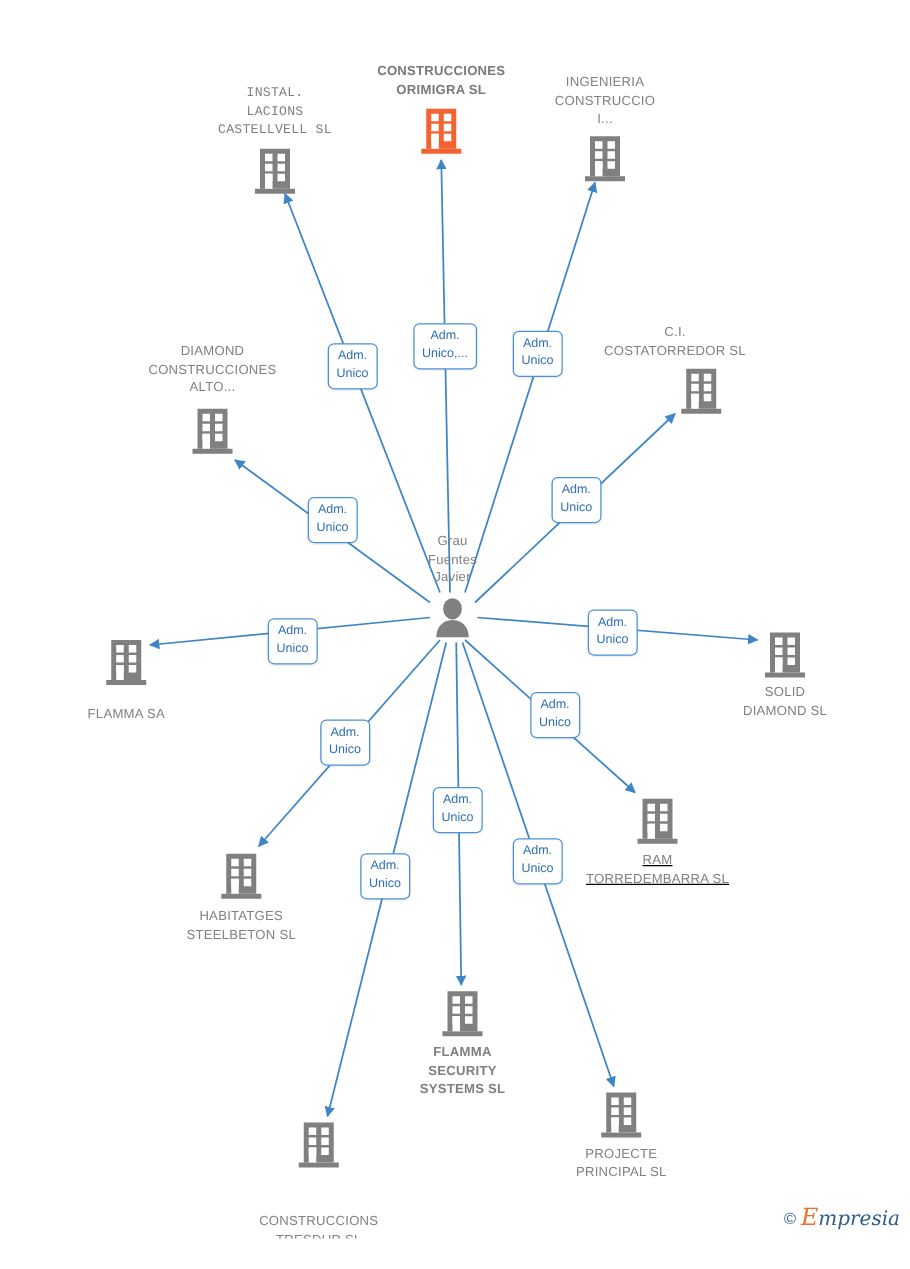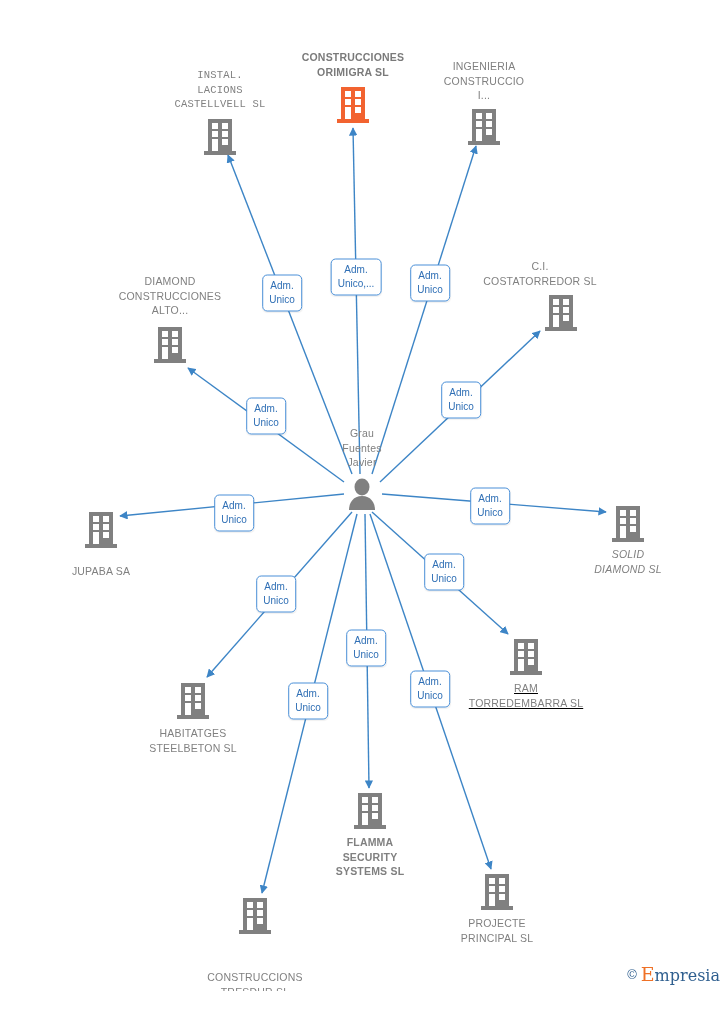--- a/index.html
+++ b/index.html
@@ -69,20 +69,21 @@
     gap: 4px;
     font-size: 15px;
     color: #2f5f8f;
   }
   #watermark .c-mark {
     font-size: 13px;
     color: #2f5f8f;
   }
   #watermark .brand {
     font-family: "DejaVu Serif", serif;
+    font-style: italic;
     font-size: 16px;
     color: #2f5f8f;
   }
   #watermark .brand .cap {
     color: #ef7126;
     font-size: 19px;
   }
 </style>
 </head>
 <body>
@@ -184,34 +185,34 @@
           <rect x="1" y="33" width="32" height="4" fill="#808080"></rect>
           <rect x="9" y="5" width="6" height="6" fill="#ffffff"></rect>
           <rect x="19" y="5" width="6" height="6" fill="#ffffff"></rect>
           <rect x="9" y="13" width="6" height="6" fill="#ffffff"></rect>
           <rect x="19" y="13" width="6" height="6" fill="#ffffff"></rect>
           <rect x="9" y="21" width="6" height="6" fill="#ffffff"></rect>
           <rect x="19" y="21" width="6" height="6" fill="#ffffff"></rect>
           <rect x="9" y="21" width="6" height="12" fill="#ffffff"></rect>
         </svg></div>
       <div class="node" style="left: 101px; top: 564px;">
-        <div class="label">JUPABA SA</div>
+        <div class="label">FLAMMA SA</div>
       </div>
       <div class="icon-wrap" style="position: absolute; left: 84px; top: 511px;"><svg width="34" height="38" viewBox="0 0 34 38">
           <rect x="5" y="1" width="24" height="32" fill="#808080"></rect>
           <rect x="1" y="33" width="32" height="4" fill="#808080"></rect>
           <rect x="9" y="5" width="6" height="6" fill="#ffffff"></rect>
           <rect x="19" y="5" width="6" height="6" fill="#ffffff"></rect>
           <rect x="9" y="13" width="6" height="6" fill="#ffffff"></rect>
           <rect x="19" y="13" width="6" height="6" fill="#ffffff"></rect>
           <rect x="9" y="21" width="6" height="6" fill="#ffffff"></rect>
           <rect x="19" y="21" width="6" height="6" fill="#ffffff"></rect>
           <rect x="9" y="21" width="6" height="12" fill="#ffffff"></rect>
         </svg></div>
-      <div class="node" style="left: 628px; top: 547px; font-style: italic;">
+      <div class="node" style="left: 628px; top: 547px;">
         <div class="label">SOLID
 DIAMOND SL</div>
       </div>
       <div class="icon-wrap" style="position: absolute; left: 611px; top: 505px;"><svg width="34" height="38" viewBox="0 0 34 38">
           <rect x="5" y="1" width="24" height="32" fill="#808080"></rect>
           <rect x="1" y="33" width="32" height="4" fill="#808080"></rect>
           <rect x="9" y="5" width="6" height="6" fill="#ffffff"></rect>
           <rect x="19" y="5" width="6" height="6" fill="#ffffff"></rect>
           <rect x="9" y="13" width="6" height="6" fill="#ffffff"></rect>
           <rect x="19" y="13" width="6" height="6" fill="#ffffff"></rect>

